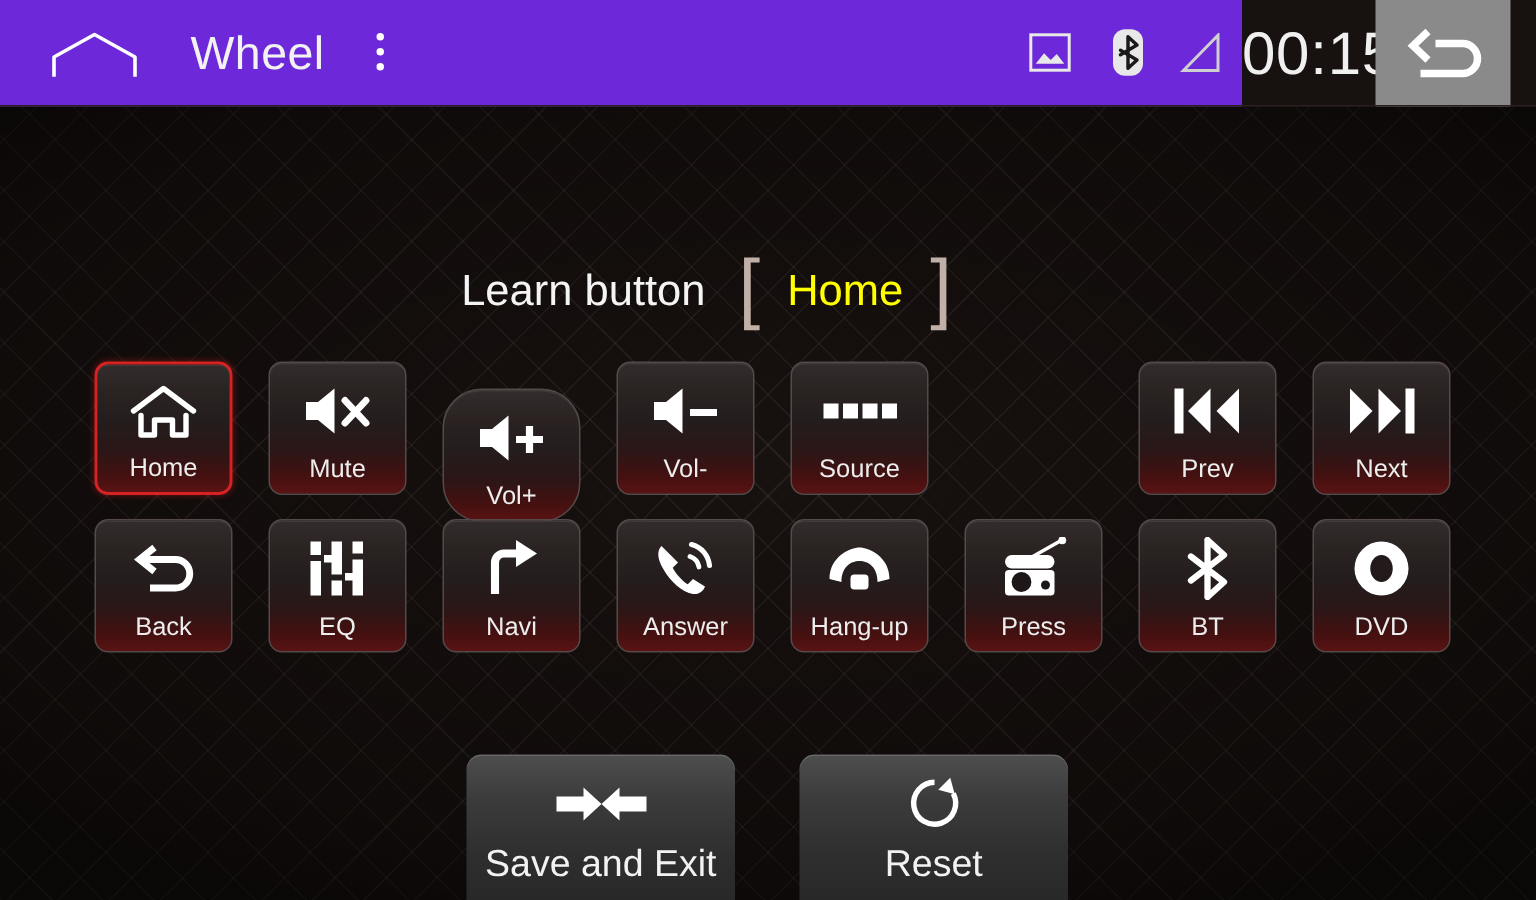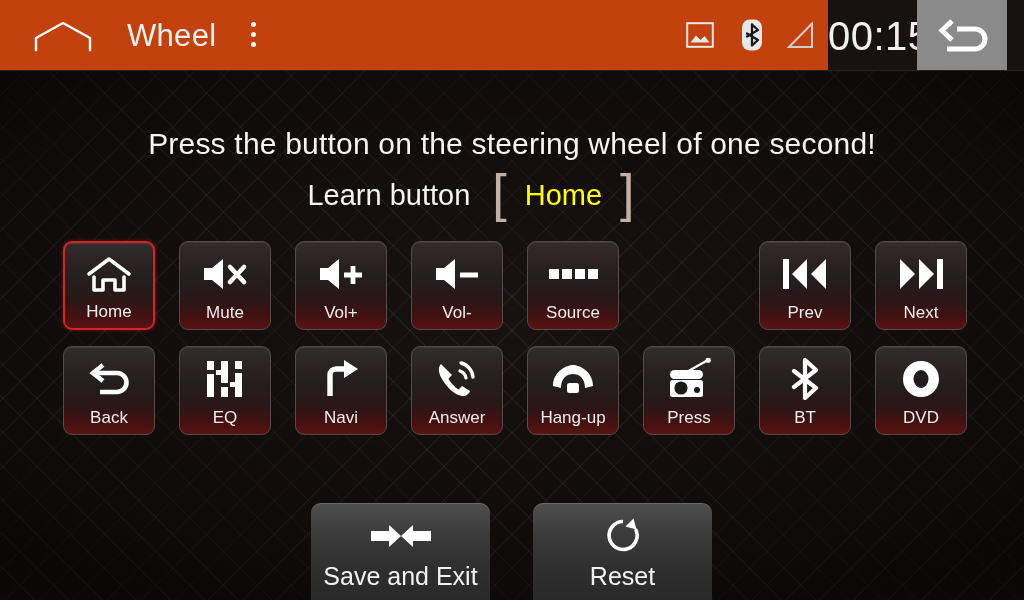--- a/index.html
+++ b/index.html
@@ -46,21 +46,21 @@
     background: radial-gradient(ellipse 70% 60% at 50% 45%,
                 rgba(0,0,0,0) 0%, rgba(0,0,0,0.35) 80%, rgba(0,0,0,0.55) 100%);
     pointer-events: none;
   }
 
   
   #statusbar {
     position: absolute;
     left: 0; top: 0;
     width: 828px; height: 71px;
-    background: #c2410c;
+    background: #6d28d9;
     z-index: 20;
   }
   #statusbar .sep {
     position: absolute; left: 0; bottom: 0; width: 1024px; height: 1px;
     background: #2a211e;
   }
 
   .sb-home {
     position: absolute; left: 33px; top: 20px;
     width: 60px; height: 32px;
@@ -225,21 +225,20 @@
     <div id="backbtn">
       <svg width="56" height="40" viewBox="0 0 56 40">
         <path d="M40 12 L12 12 A10 10 0 0 0 12 32 L30 32" fill="none" stroke="#ffffff" stroke-width="5" stroke-linecap="butt" transform="rotate(180 26 22)"></path>
         <path d="M17 4 L7 13.5 L17 23" fill="none" stroke="#ffffff" stroke-width="5" stroke-linecap="butt" stroke-linejoin="miter"></path>
       </svg>
     </div>
 
     <div class="sep"></div>
   </div>
 
-  <div class="hint">Press the button on the steering wheel of one second!</div>
 
   <div class="learnrow">
     <span class="lbl">Learn button</span><span class="brk l">[</span><span class="val">Home</span><span class="brk r">]</span>
   </div>
 
   <div id="grid">
       <div class="fkey sel" style="left: 0px; top: 0px;">
         <div class="ico">
           <svg width="46" height="40" viewBox="0 0 46 40">
         <path d="M3 19 L23 4 L43 19" fill="none" stroke="#ffffff" stroke-width="3.6" stroke-linejoin="round" stroke-linecap="round"></path>
@@ -250,21 +249,21 @@
       </div>
       <div class="fkey" style="left: 116px; top: 0px;">
         <div class="ico">
           <svg width="52" height="38" viewBox="0 0 52 38">
         <path d="M5 13 L13 13 L24 4 L24 34 L13 25 L5 25 Z" fill="#ffffff"></path>
         <path d="M31 12 L45 27 M45 12 L31 27" stroke="#ffffff" stroke-width="4.6" stroke-linecap="round"></path>
       </svg>
         </div>
         <div class="cap">Mute</div>
       </div>
-      <div class="fkey" style="left: 232px; top: 0px;">
+      <div class="fkey" style="left: 232px; top: 18px; border-radius: 26px;">
         <div class="ico">
           <svg width="52" height="38" viewBox="0 0 52 38">
         <path d="M5 13 L13 13 L24 4 L24 34 L13 25 L5 25 Z" fill="#ffffff"></path>
         <path d="M38 11 L38 29 M29 20 L47 20" stroke="#ffffff" stroke-width="4.8" stroke-linecap="butt"></path>
       </svg>
         </div>
         <div class="cap">Vol+</div>
       </div>
       <div class="fkey" style="left: 348px; top: 0px;">
         <div class="ico">

